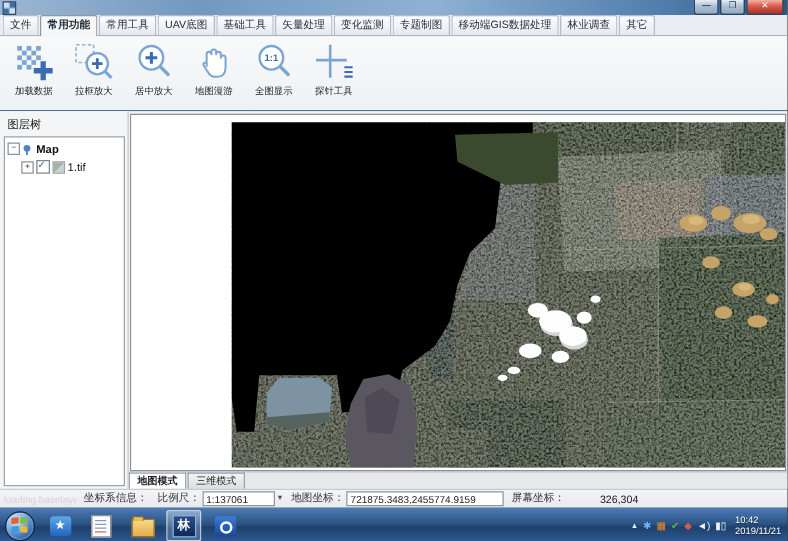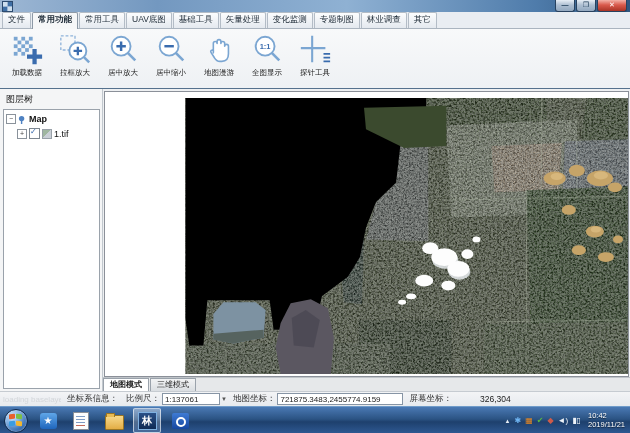--- a/index.html
+++ b/index.html
@@ -121,20 +121,21 @@
 
   <div id="menubar">
     <div class="menu-tab">文件</div>
     <div class="menu-tab active">常用功能</div>
     <div class="menu-tab">常用工具</div>
     <div class="menu-tab">UAV底图</div>
     <div class="menu-tab">基础工具</div>
     <div class="menu-tab">矢量处理</div>
     <div class="menu-tab">变化监测</div>
     <div class="menu-tab">专题制图</div>
+    <div class="menu-tab">移动端GIS数据处理</div>
     <div class="menu-tab">林业调查</div>
     <div class="menu-tab">其它</div>
   </div>
 
   <div id="toolbar">
 
     <div class="tool-btn">
       <svg viewBox="0 0 36 36">
         <g fill="#7ba6d2">
           <rect x="4" y="4" width="4" height="4"></rect>
@@ -169,28 +170,20 @@
 
     <div class="tool-btn">
       <svg viewBox="0 0 36 36">
         <circle cx="16" cy="14" r="10" fill="#fff" stroke="#7ba6d2" stroke-width="2"></circle>
         <path d="M23 21 L31 29" stroke="#7ba6d2" stroke-width="2.8"></path>
         <path d="M16 9v10M11 14h10" stroke="#3a6cae" stroke-width="2.6"></path>
       </svg>
       <div class="tool-label">居中放大</div>
     </div>
 
-    <div class="tool-btn">
-      <svg viewBox="0 0 36 36">
-        <circle cx="16" cy="14" r="10" fill="#fff" stroke="#7ba6d2" stroke-width="2"></circle>
-        <path d="M23 21 L31 29" stroke="#7ba6d2" stroke-width="2.8"></path>
-        <path d="M11 14h10" stroke="#3a6cae" stroke-width="2.6"></path>
-      </svg>
-      <div class="tool-label">居中缩小</div>
-    </div>
 
     <div class="tool-btn">
       <svg viewBox="0 0 36 36">
         <path d="M12 21 V11 a2 2 0 0 1 4 0 V9 a2 2 0 0 1 4 0 v2 a2 2 0 0 1 4 0 v3 a2 2 0 0 1 4 0 v8 c0 5 -2.5 8 -7 8 h-2 c-2.5 0 -4.5 -1.5 -6 -4 l-3.5 -5.5 c-1 -1.6 1.2 -3.2 2.6 -1.8 Z" fill="#fff" stroke="#7ba6d2" stroke-width="1.7" stroke-linejoin="round"></path>
       </svg>
       <div class="tool-label">地图漫游</div>
     </div>
 
     <div class="tool-btn">
       <svg viewBox="0 0 36 36">

